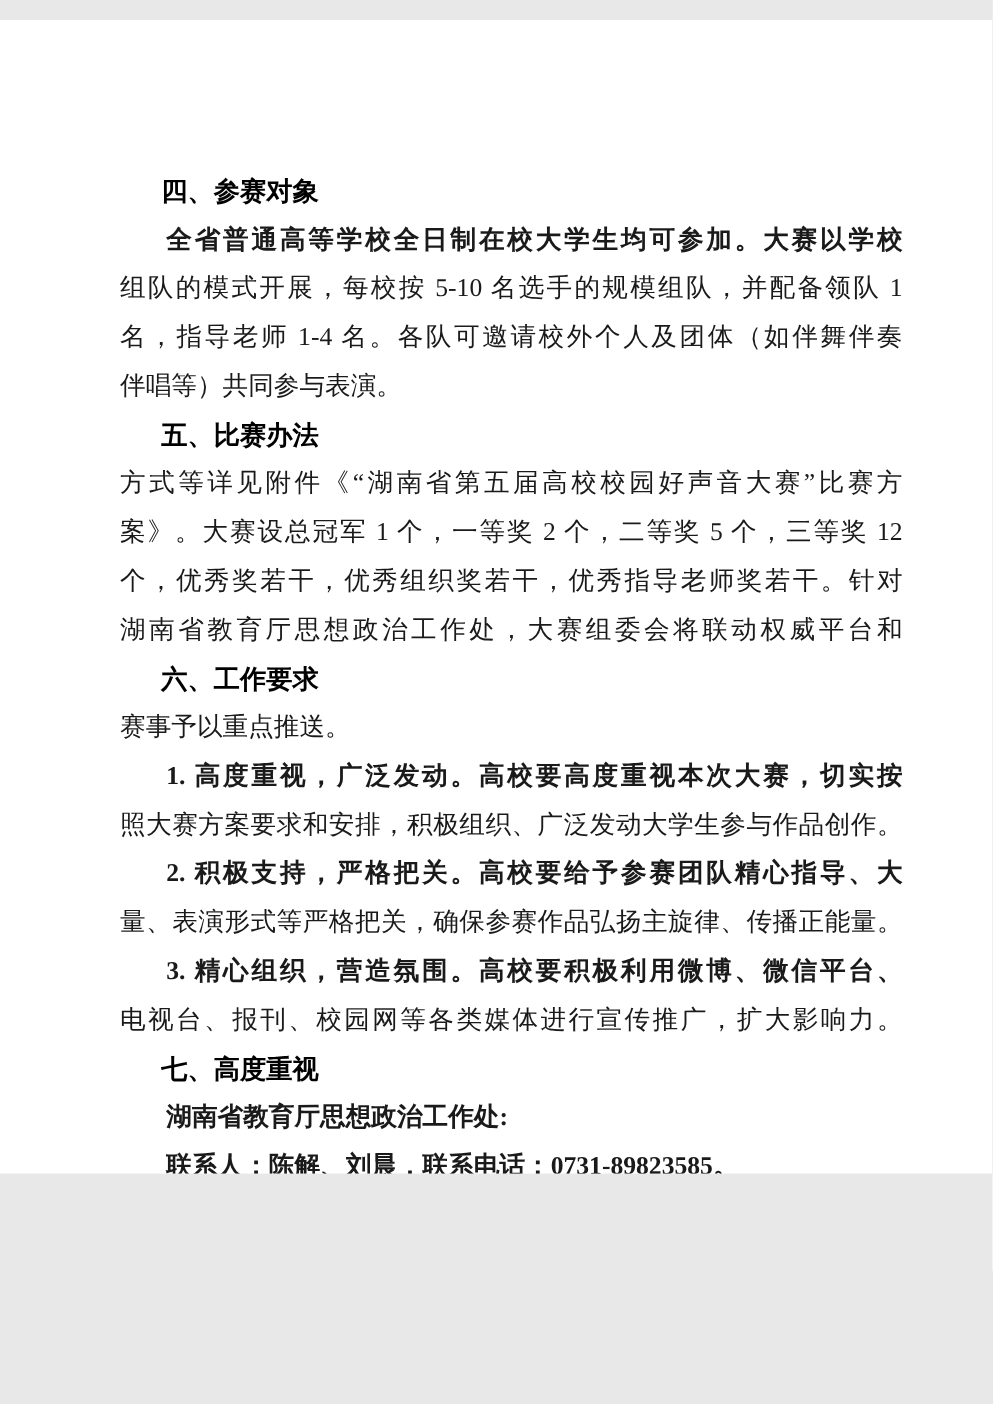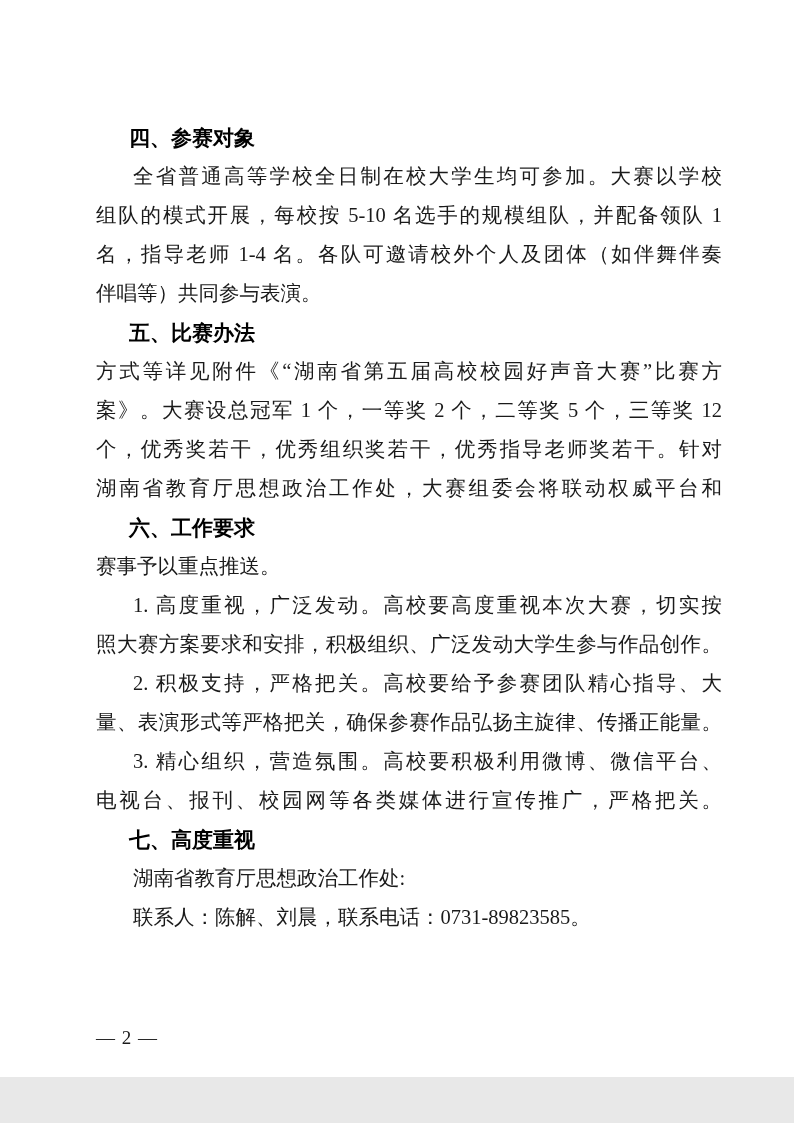--- a/index.html
+++ b/index.html
@@ -1,24 +1,25 @@
 <!DOCTYPE html>
 <html><head>
 <meta charset="utf-8">
 <style>
   * { margin: 0; padding: 0; box-sizing: border-box; }
   html, body { background: #e8e8e8; }
   .page {
     position: relative;
     width: 794px;
-    height: 1077px;
+    height: 923px;
     background: #ffffff;
     color: #000000;
     overflow: hidden;
     font-family: "Liberation Serif", serif;
+    margin-top: 16px;
   }
   .doc-body {
     position: absolute;
     left: 96px;
     top: 118px;
     width: 626px;
   }
   .line {
     height: 39px;
     line-height: 39px;
@@ -27,20 +28,21 @@
     white-space: nowrap;
     overflow: hidden;
   }
   .line.fill {
     white-space: normal;
     text-align: justify;
     text-align-last: justify;
   }
   .line.indent {
     padding-left: 37px;
+    font-weight: bold;
   }
   .line.heading {
     font-family: "Liberation Sans", sans-serif;
     font-weight: 700;
     font-size: 21px;
     padding-left: 33px;
     color: #000000;
   }
   .page-footer {
     position: absolute;
@@ -68,19 +70,19 @@
       <div class="line fill">案》。大赛设总冠军 1 个，一等奖 2 个，二等奖 5 个，三等奖 12</div>
       <div class="line fill">个，优秀奖若干，优秀组织奖若干，优秀指导老师奖若干。针对</div>
       <div class="line fill">湖南省教育厅思想政治工作处，大赛组委会将联动权威平台和</div>
       <div class="line heading">六、工作要求</div>
       <div class="line">赛事予以重点推送。</div>
       <div class="line indent fill">1. 高度重视，广泛发动。高校要高度重视本次大赛，切实按</div>
       <div class="line fill">照大赛方案要求和安排，积极组织、广泛发动大学生参与作品创作。</div>
       <div class="line indent fill">2. 积极支持，严格把关。高校要给予参赛团队精心指导、大</div>
       <div class="line fill">量、表演形式等严格把关，确保参赛作品弘扬主旋律、传播正能量。</div>
       <div class="line indent fill">3. 精心组织，营造氛围。高校要积极利用微博、微信平台、</div>
-      <div class="line fill">电视台、报刊、校园网等各类媒体进行宣传推广，严格把关。</div>
+      <div class="line fill">电视台、报刊、校园网等各类媒体进行宣传推广，扩大影响力。</div>
       <div class="line heading">七、高度重视</div>
       <div class="line indent">湖南省教育厅思想政治工作处:</div>
       <div class="line indent">联系人：陈解、刘晨，联系电话：0731-89823585。</div>
     </div>
   <div class="page-footer">— 2 —</div>
 </div>
 
 </body></html>

